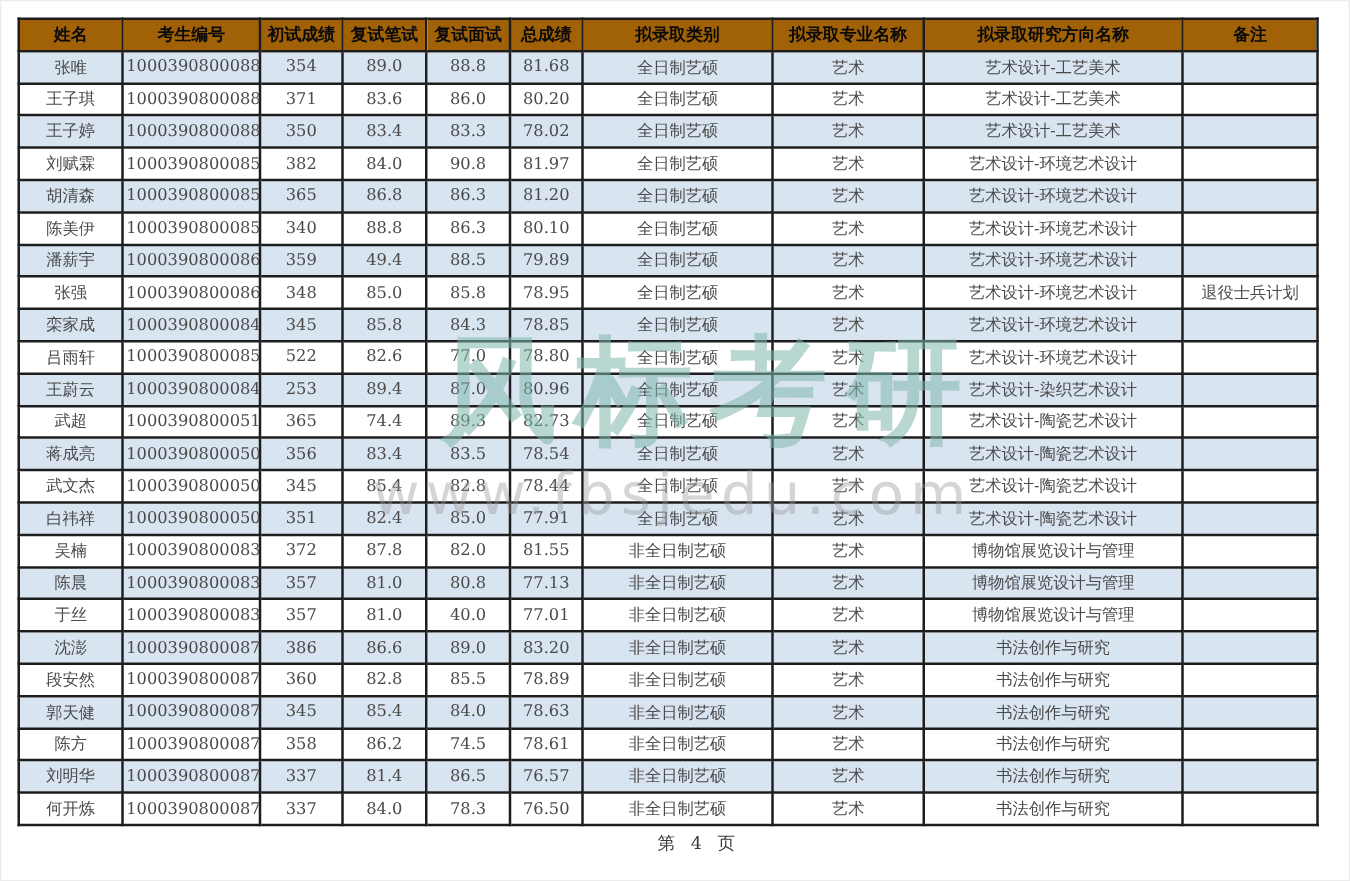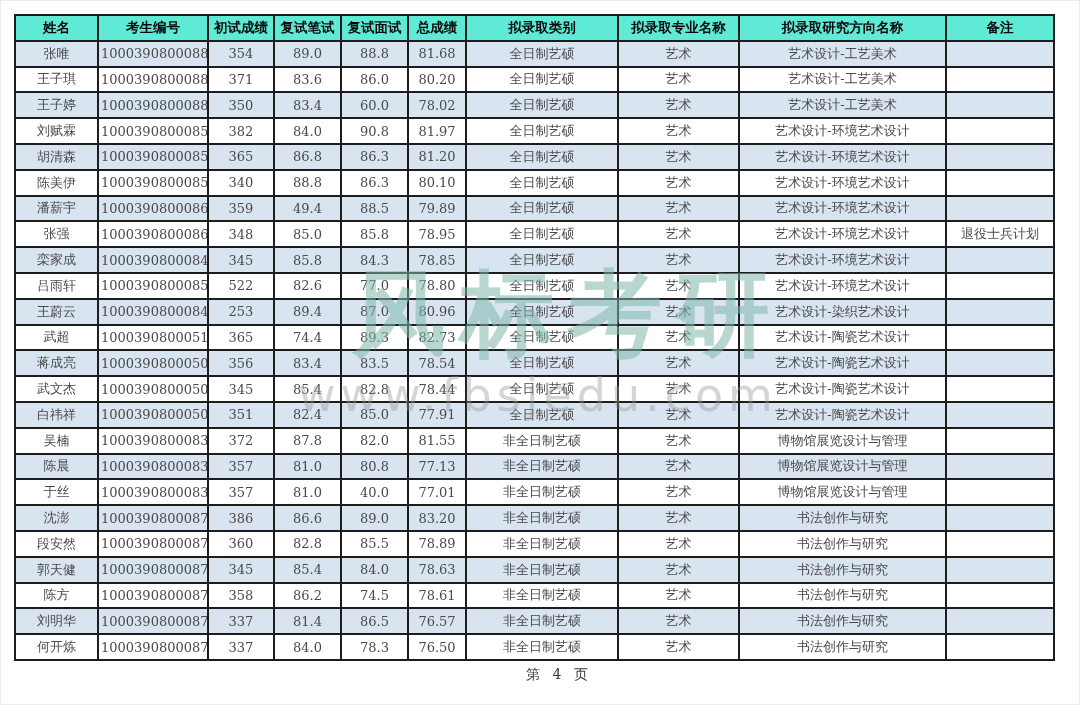--- a/index.html
+++ b/index.html
@@ -23,21 +23,21 @@
   table.admission th, table.admission td {
     border:2px solid #1d1d1d;
     padding:0 2px;
     text-align:center;
     vertical-align:middle;
     height:25.8px;
     overflow:hidden;
     white-space:nowrap;
   }
   table.admission th {
-    background:#5eead4;
+    background:#a16207;
     color:#0a0a0a;
     font-weight:bold;
     font-size:13.5px;
     font-family:"DejaVu Sans", sans-serif;
   }
   table.admission td {
     font-size:13px;
     color:#4a4a4a;
     font-family:"DejaVu Serif", serif;
     background:#ffffff;
@@ -132,21 +132,21 @@
           <td>全日制艺硕</td>
           <td>艺术</td>
           <td>艺术设计-工艺美术</td>
           <td></td>
         </tr>
         <tr>
           <td>王子婷</td>
           <td>100039080008816</td>
           <td>350</td>
           <td>83.4</td>
-          <td>60.0</td>
+          <td>83.3</td>
           <td>78.02</td>
           <td>全日制艺硕</td>
           <td>艺术</td>
           <td>艺术设计-工艺美术</td>
           <td></td>
         </tr>
         <tr>
           <td>刘赋霖</td>
           <td>100039080008560</td>
           <td>382</td>

